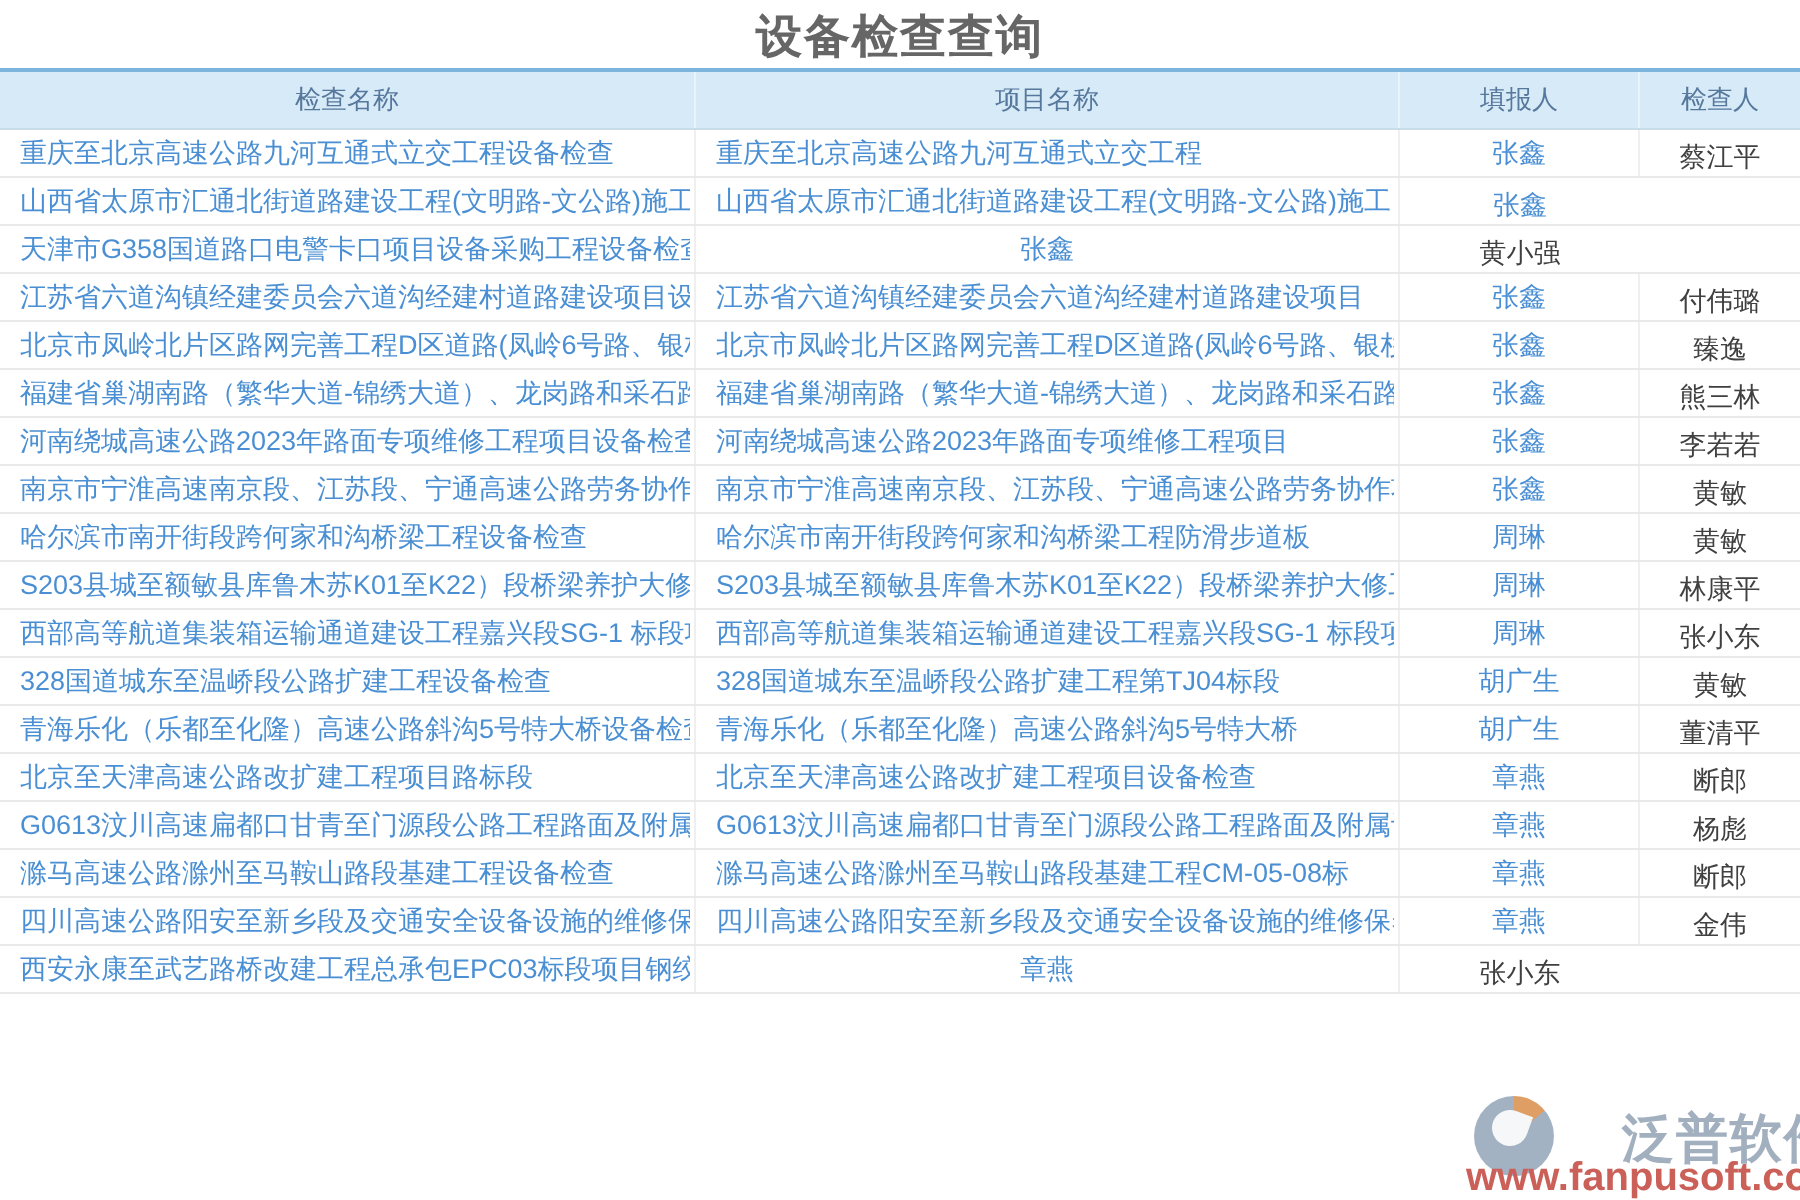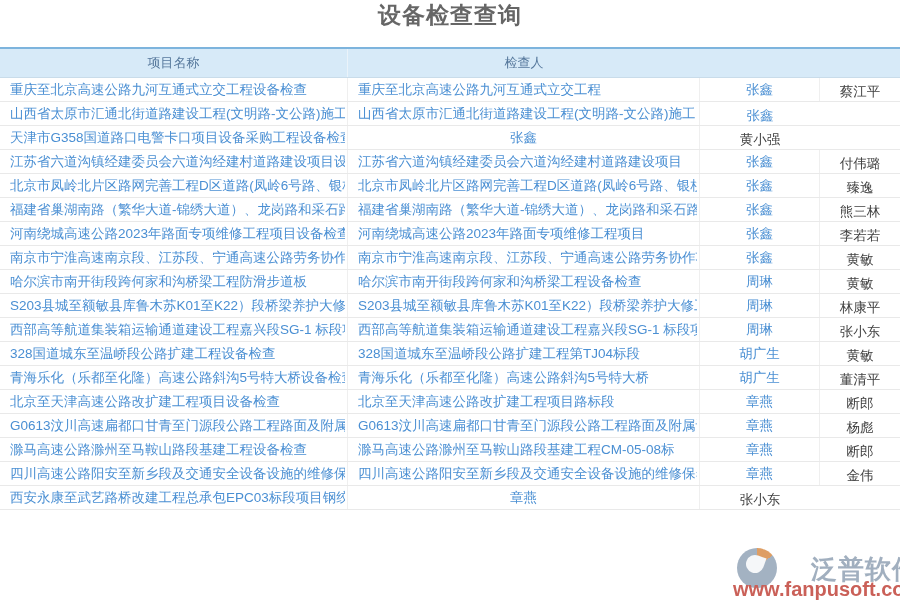--- a/index.html
+++ b/index.html
@@ -8,22 +8,22 @@
     font-family: "Liberation Sans", "DejaVu Sans", sans-serif;
     width: 900px; height: 600px; overflow: hidden;
   }
   .page {
     position: relative;
     width: 900px; height: 600px;
     background: #fff;
     overflow: hidden;
   }
   .title-bar {
-    height: 47px;
-    display: flex; align-items: flex-start; justify-content: center;
+    height: 34px;
+    display: flex; align-items: flex-end; justify-content: center;
   }
   .page-title {
     font-size: 23px;
     font-weight: bold;
     color: #666;
     letter-spacing: 1px;
   }
   .table {
     width: 900px;
     border-top: 2px solid #7db4dd;
@@ -106,21 +106,23 @@
 <body>
 
 <div class="page">
 
   <div class="title-bar">
     <div class="page-title">设备检查查询</div>
   </div>
 
   <div class="table">
     <div class="thead">
+      <div class="th">检查名称</div>
       <div class="th">项目名称</div>
+      <div class="th">填报人</div>
       <div class="th">检查人</div>
     </div>
     <div class="tbody" id="tbody">
     <div class="tr">
       <div class="td">
             <a href="#">重庆至北京高速公路九河互通式立交工程设备检查</a>
           </div>
       <div class="td">
             <a href="#">重庆至北京高速公路九河互通式立交工程</a>
           </div>
@@ -226,25 +228,25 @@
       <div class="td center">
             <a href="#">张鑫</a>
           </div>
       <div class="td center">
             <span class="plain">黄敏</span>
           </div>
     </div>
 
     <div class="tr">
       <div class="td">
+            <a href="#">哈尔滨市南开街段跨何家和沟桥梁工程设备检查</a>
+          </div>
+      <div class="td">
             <a href="#">哈尔滨市南开街段跨何家和沟桥梁工程防滑步道板</a>
           </div>
-      <div class="td">
-            <a href="#">哈尔滨市南开街段跨何家和沟桥梁工程设备检查</a>
-          </div>
       <div class="td center">
             <a href="#">周琳</a>
           </div>
       <div class="td center">
             <span class="plain">黄敏</span>
           </div>
     </div>
 
     <div class="tr">
       <div class="td">
@@ -301,24 +303,24 @@
       <div class="td center">
             <a href="#">胡广生</a>
           </div>
       <div class="td center">
             <span class="plain">董清平</span>
           </div>
     </div>
 
     <div class="tr">
       <div class="td">
+            <a href="#">北京至天津高速公路改扩建工程项目路标段</a>
+          </div>
+      <div class="td">
             <a href="#">北京至天津高速公路改扩建工程项目设备检查</a>
-          </div>
-      <div class="td">
-            <a href="#">北京至天津高速公路改扩建工程项目路标段</a>
           </div>
       <div class="td center">
             <a href="#">章燕</a>
           </div>
       <div class="td center">
             <span class="plain">断郎</span>
           </div>
     </div>
 
     <div class="tr">

